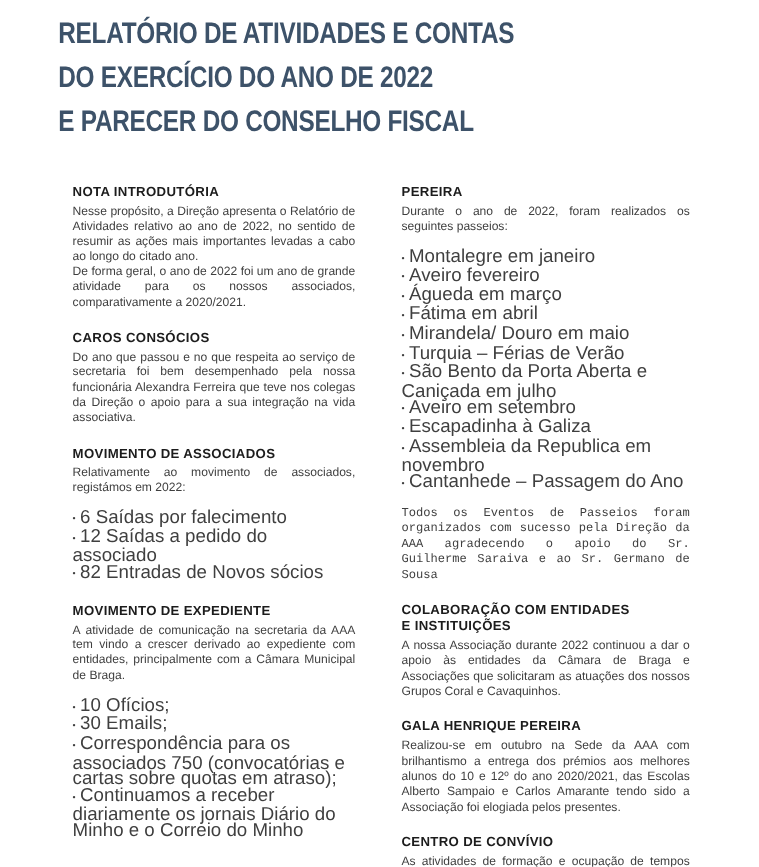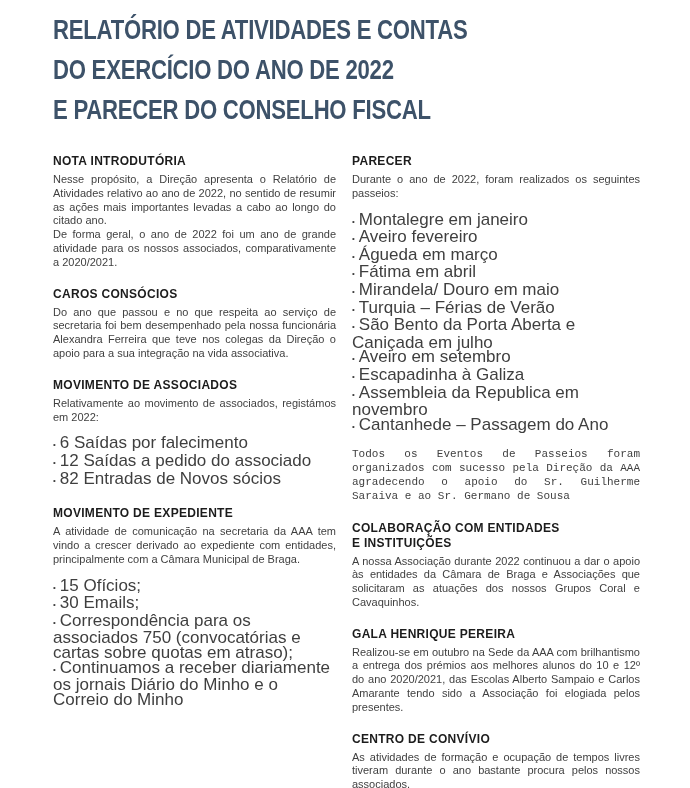--- a/index.html
+++ b/index.html
@@ -39,21 +39,21 @@
   .columns {
     display: flex;
     gap: 16px;
     align-items: flex-start;
   }
   .col { flex: none; }
   .col-left  { width: 283px; }
   .col-right { width: 288px; }
 
   
-  section { margin: 0; }
+  section { margin: 13px; }
   section + section h2 { margin-top: 17px; }
   h2 {
     margin: 0 0 4px 0;
     font-size: 12px;
     font-weight: bold;
     color: #1c1c1c;
     letter-spacing: 0.3px;
     line-height: 15px;
     white-space: pre-line;
   }
@@ -112,30 +112,30 @@
           <ul>
             <li>6 Saídas por falecimento</li>
             <li>12 Saídas a pedido do associado</li>
             <li>82 Entradas de Novos sócios</li>
           </ul>
         </section>
         <section>
           <h2>MOVIMENTO DE EXPEDIENTE</h2>
           <p>A atividade de comunicação na secretaria da AAA tem vindo a crescer derivado ao expediente com entidades, principalmente com a Câmara Municipal de Braga.</p>
           <ul>
-            <li>15 Ofícios;</li>
+            <li>10 Ofícios;</li>
             <li>30 Emails;</li>
             <li>Correspondência para os associados 750 (convocatórias e cartas sobre quotas em atraso);</li>
             <li>Continuamos a receber diariamente os jornais Diário do Minho e o Correio do Minho</li>
           </ul>
         </section>
       </div>
     <div class="col col-right">
         <section>
-          <h2>PARECER</h2>
+          <h2>PEREIRA</h2>
           <p>Durante o ano de 2022, foram realizados os seguintes passeios:</p>
           <ul>
             <li>Montalegre em janeiro</li>
             <li>Aveiro fevereiro</li>
             <li>Águeda em março</li>
             <li>Fátima em abril</li>
             <li>Mirandela/ Douro em maio</li>
             <li>Turquia – Férias de Verão</li>
             <li>São Bento da Porta Aberta e Caniçada em julho</li>
             <li>Aveiro em setembro</li>

